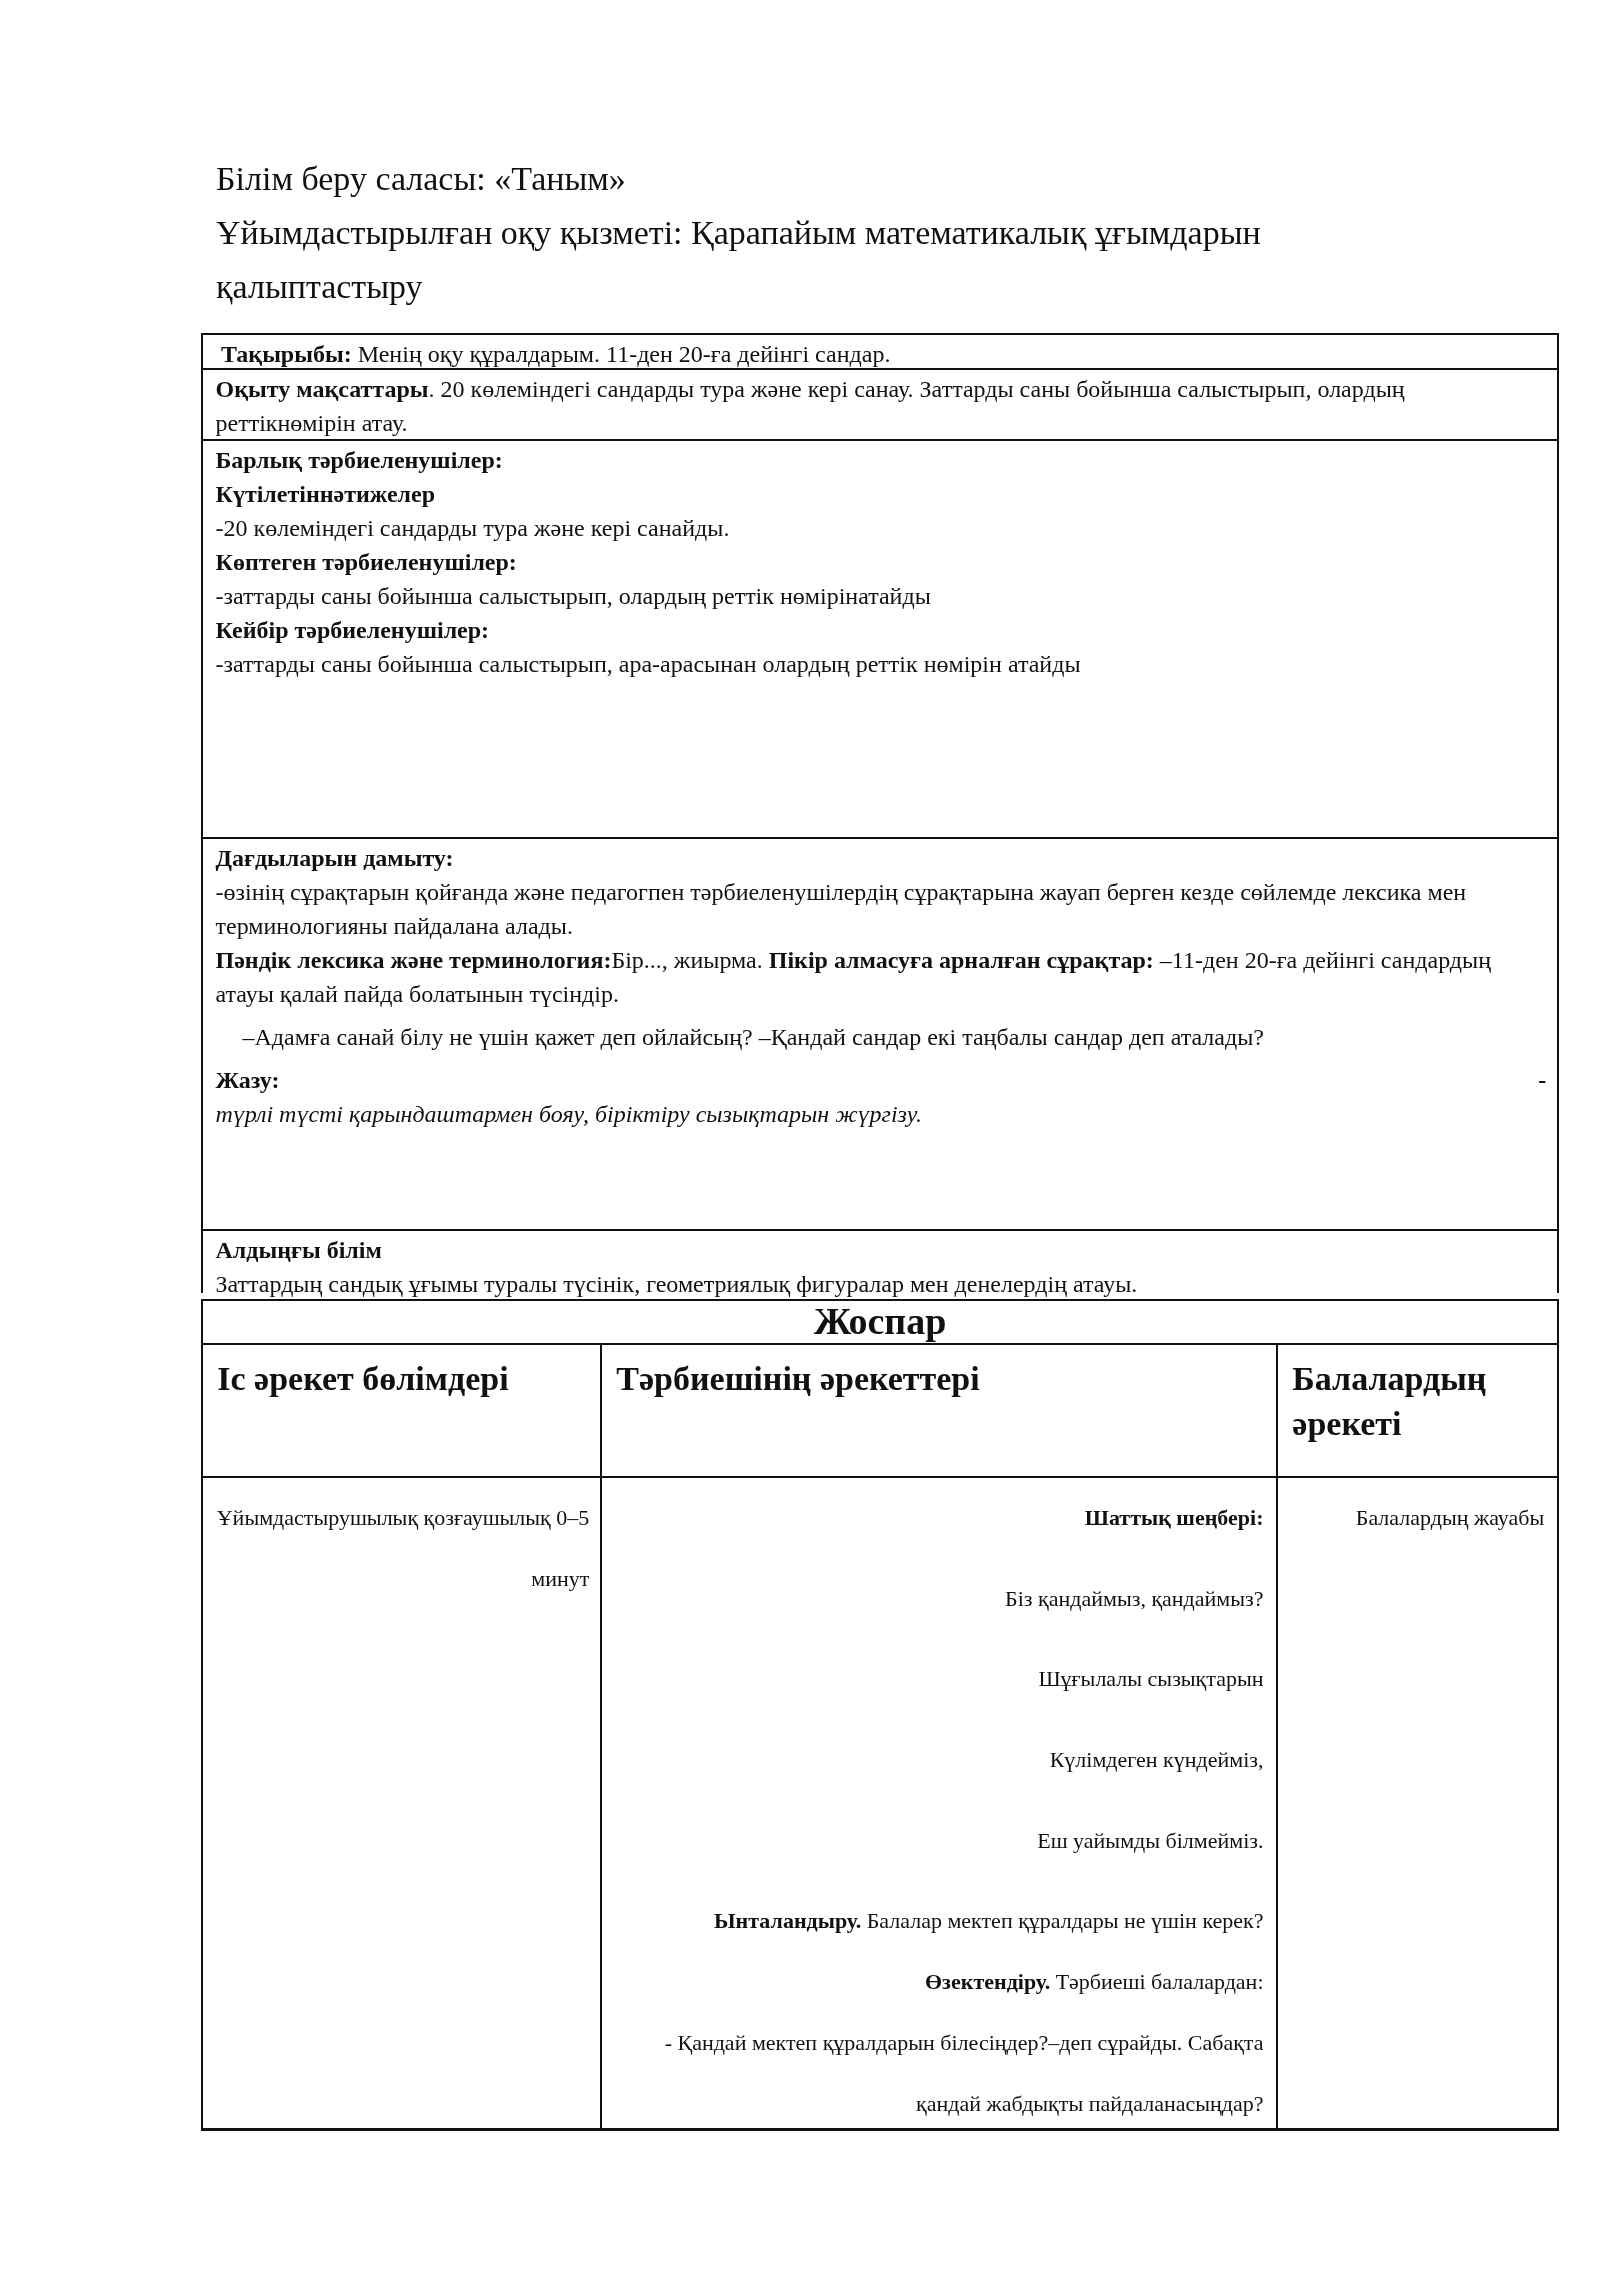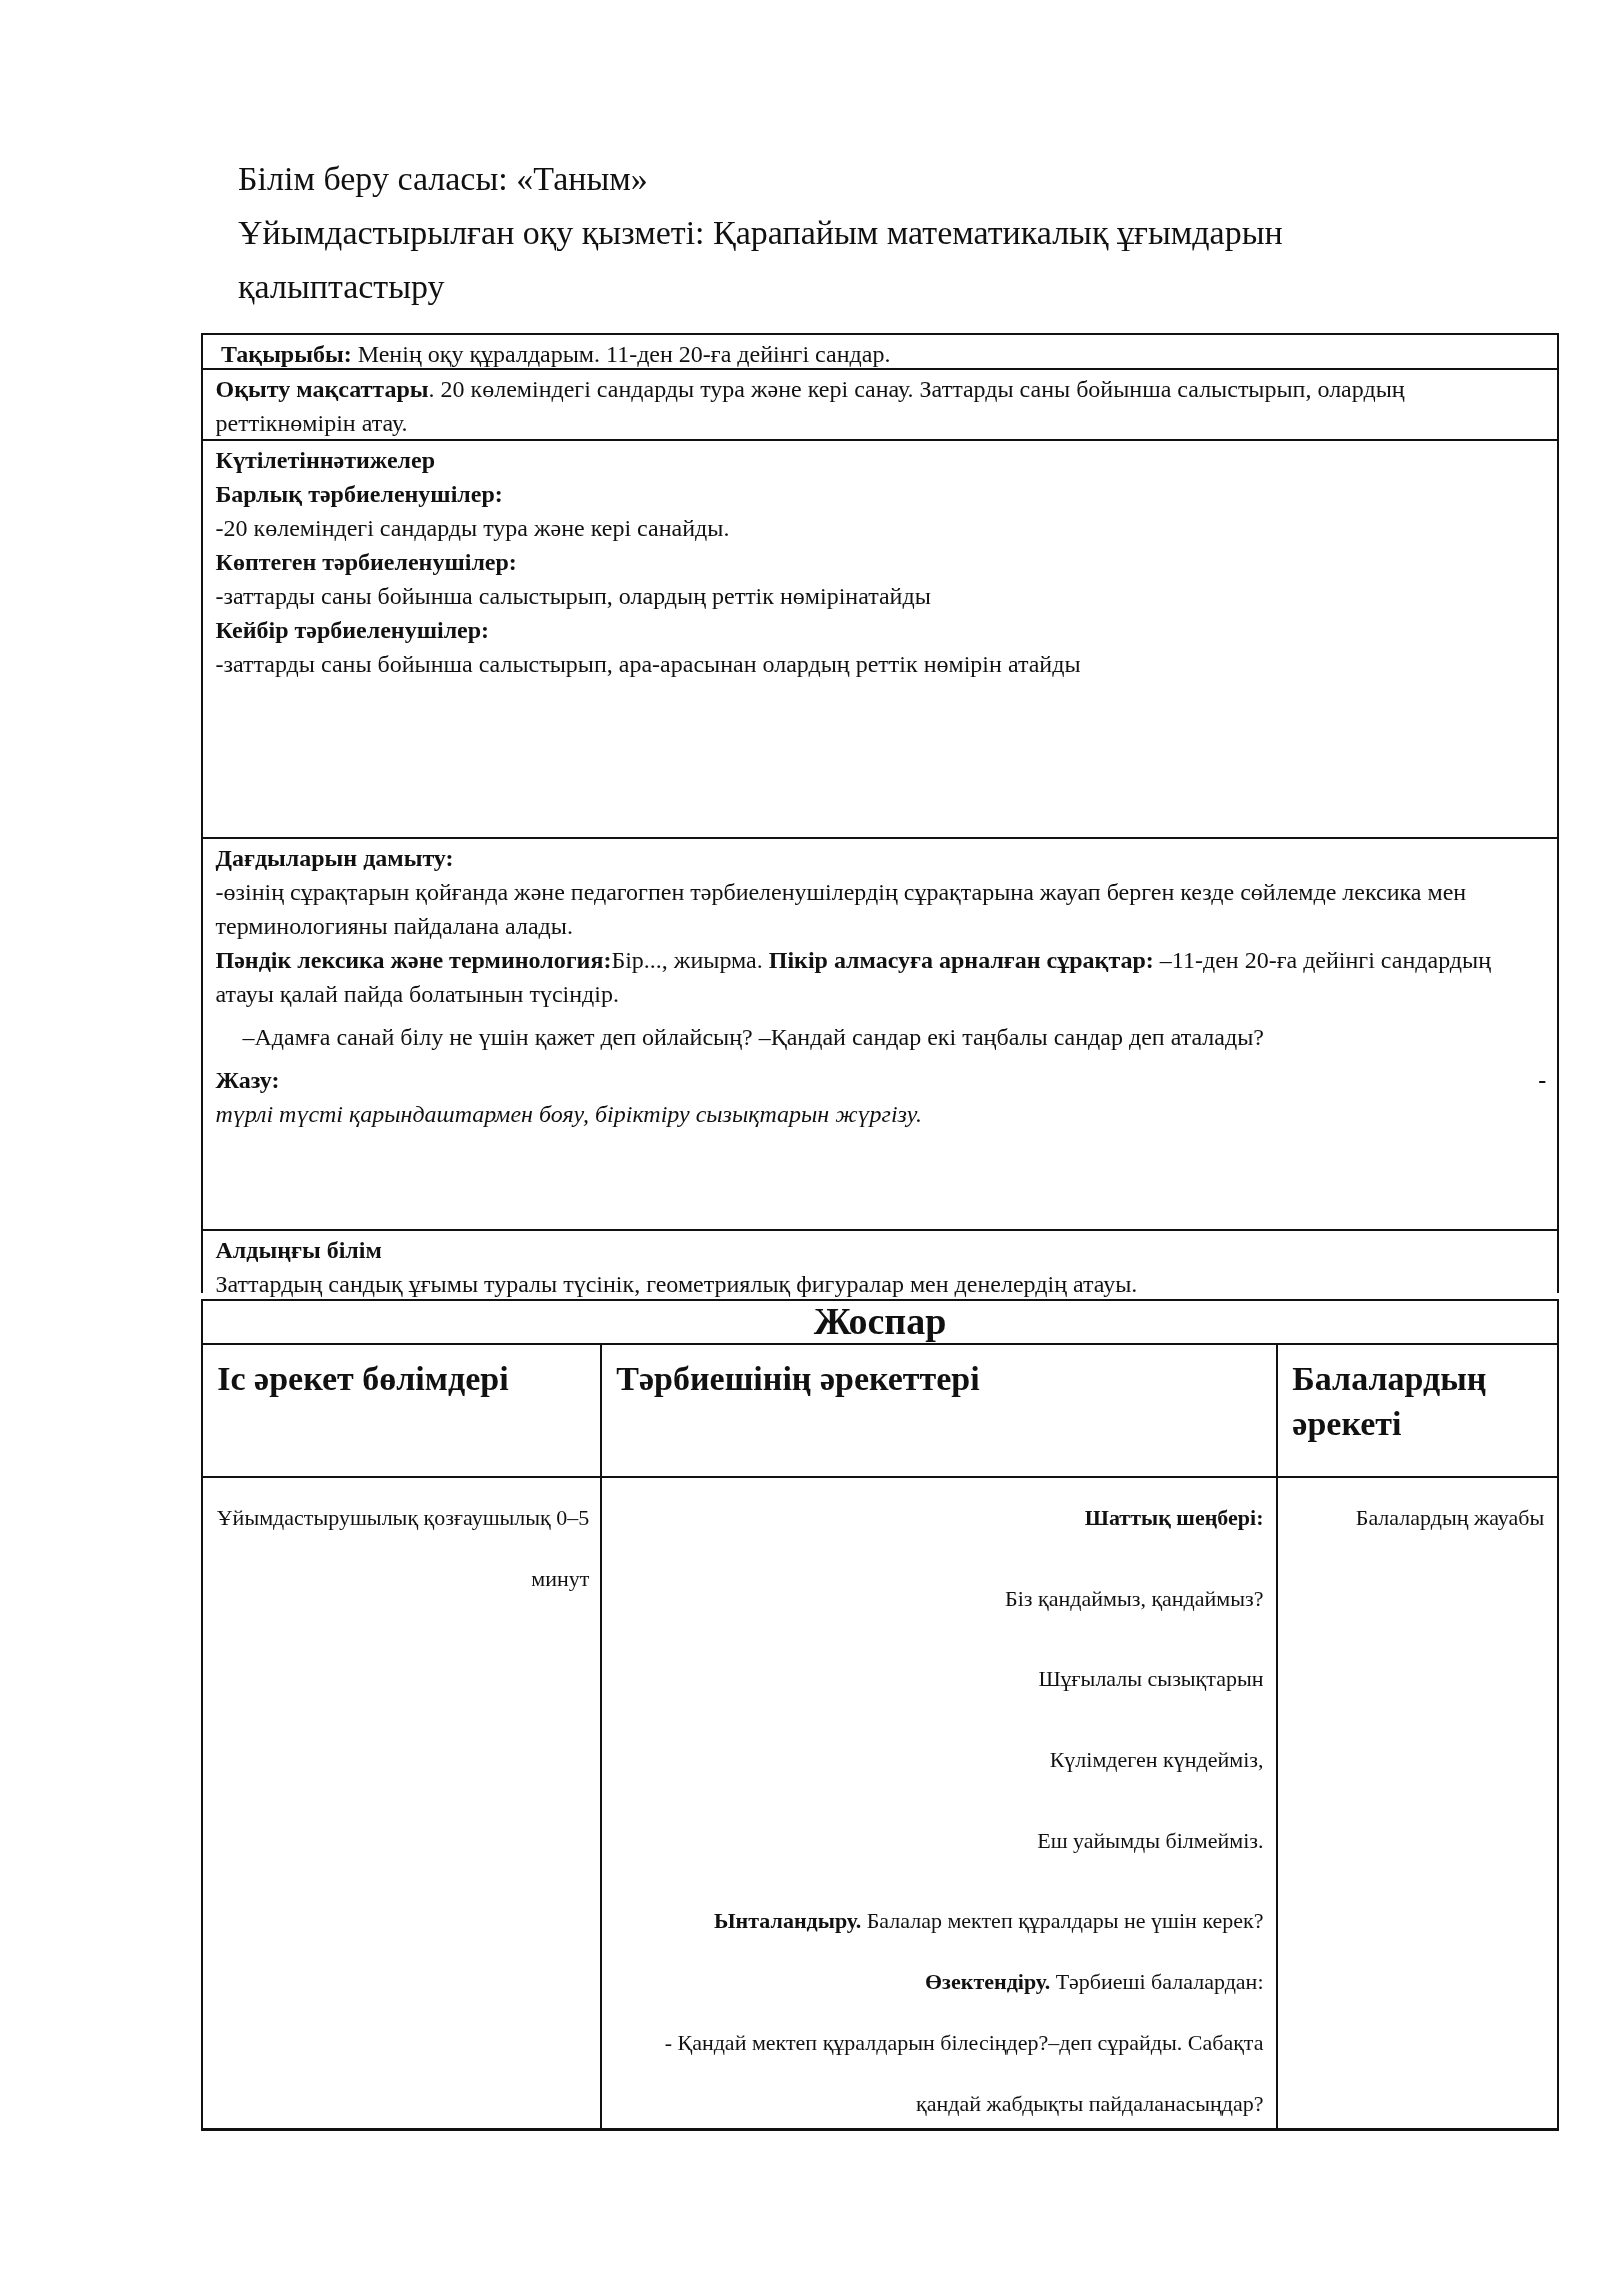--- a/index.html
+++ b/index.html
@@ -1,20 +1,20 @@
 <!DOCTYPE html>
 <html style="font-size:14.3px"><head>
 <meta charset="utf-8">
 <style>
   html, body { margin: 0; padding: 0; background: #ffffff; }
   body {
     width: 1622px; height: 2293px; position: relative; overflow: hidden;
     font-family: "Liberation Serif", "DejaVu Serif", serif; color: #111;
   }
-  .header { position: absolute; left: 238px; top: 152px; width: 1299px; font-size: 34px; line-height: 54px; }
+  .header { position: absolute; left: 216px; top: 152px; width: 1299px; font-size: 34px; line-height: 54px; }
   .header div { white-space: nowrap; }
 
   .table { position: absolute; left: 201px; width: 1358px; box-sizing: border-box; }
   .row { position: absolute; left: 0; width: 1358px; box-sizing: border-box;
          border-left: 2.7px solid #111; border-right: 2.7px solid #111; border-top: 2.7px solid #111; }
   .last { border-bottom: 3.6px solid #111; }
 
   .sm { font-size: 24px; line-height: 34px; }
   .cell-pad { padding: 1.8px 10.7px 0 12.5px; }
   b { font-weight: bold; }
@@ -53,22 +53,22 @@
 
   <div class="row r-topic sm cell-pad">
     <span style="padding-left:5.4px"></span><b>Тақырыбы:</b><span> Менің оқу құралдарым. 11-ден 20-ға дейінгі сандар.</span>
   </div>
 
   <div class="row r-goals sm cell-pad">
     <b>Оқыту мақсаттары</b><span>. 20 көлеміндегі сандарды тура және кері санау.  Заттарды саны бойынша салыстырып, олардың реттікнөмірін атау.</span>
   </div>
 
   <div class="row r-expect sm cell-pad">
+    <div><b>Барлық тәрбиеленушілер:</b></div>
     <div><b>Күтілетіннәтижелер</b></div>
-    <div><b>Барлық тәрбиеленушілер:</b></div>
     <div>-20 көлеміндегі сандарды тура және кері санайды.</div>
     <div><b>Көптеген тәрбиеленушілер:</b></div>
     <div>-заттарды саны бойынша салыстырып, олардың реттік нөмірінатайды</div>
     <div><b>Кейбір тәрбиеленушілер:</b></div>
     <div>-заттарды саны бойынша салыстырып, ара-арасынан олардың реттік нөмірін атайды</div>
   </div>
 
   <div class="row r-lang sm cell-pad">
     <div><b>Дағдыларын дамыту:</b></div>
     <div>-өзінің сұрақтарын қойғанда және педагогпен тәрбиеленушілердің сұрақтарына жауап берген кезде сөйлемде лексика мен терминологияны пайдалана алады.</div>

